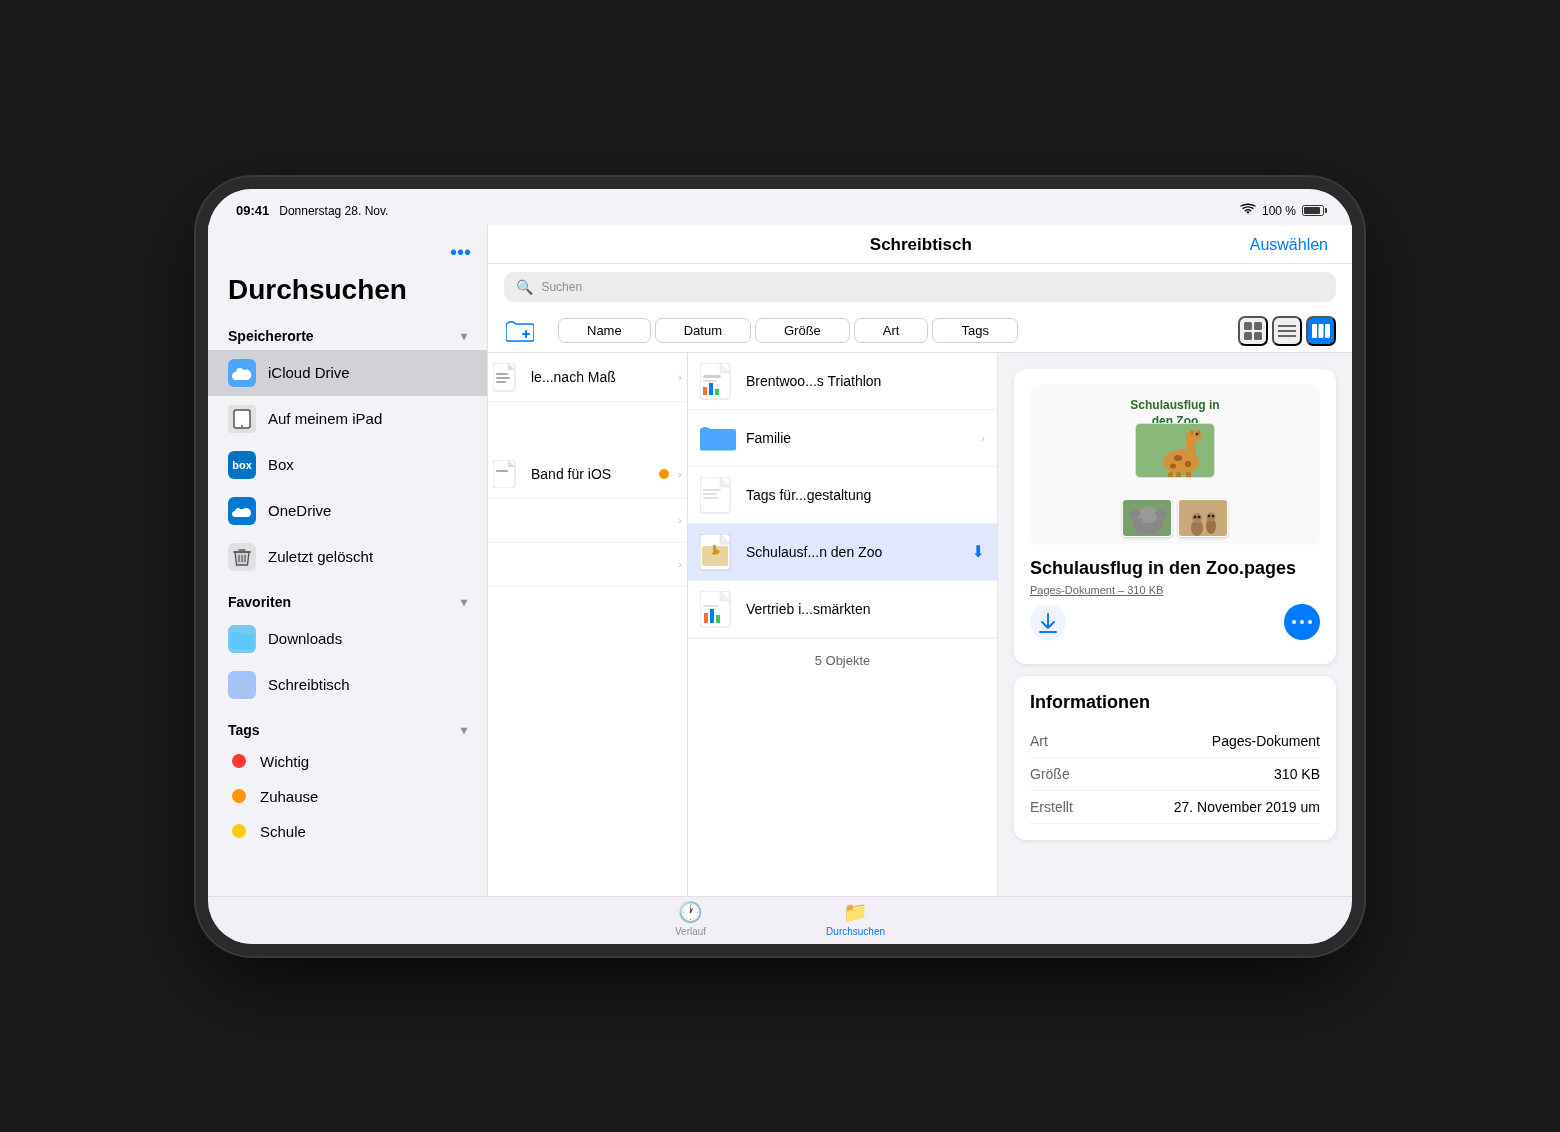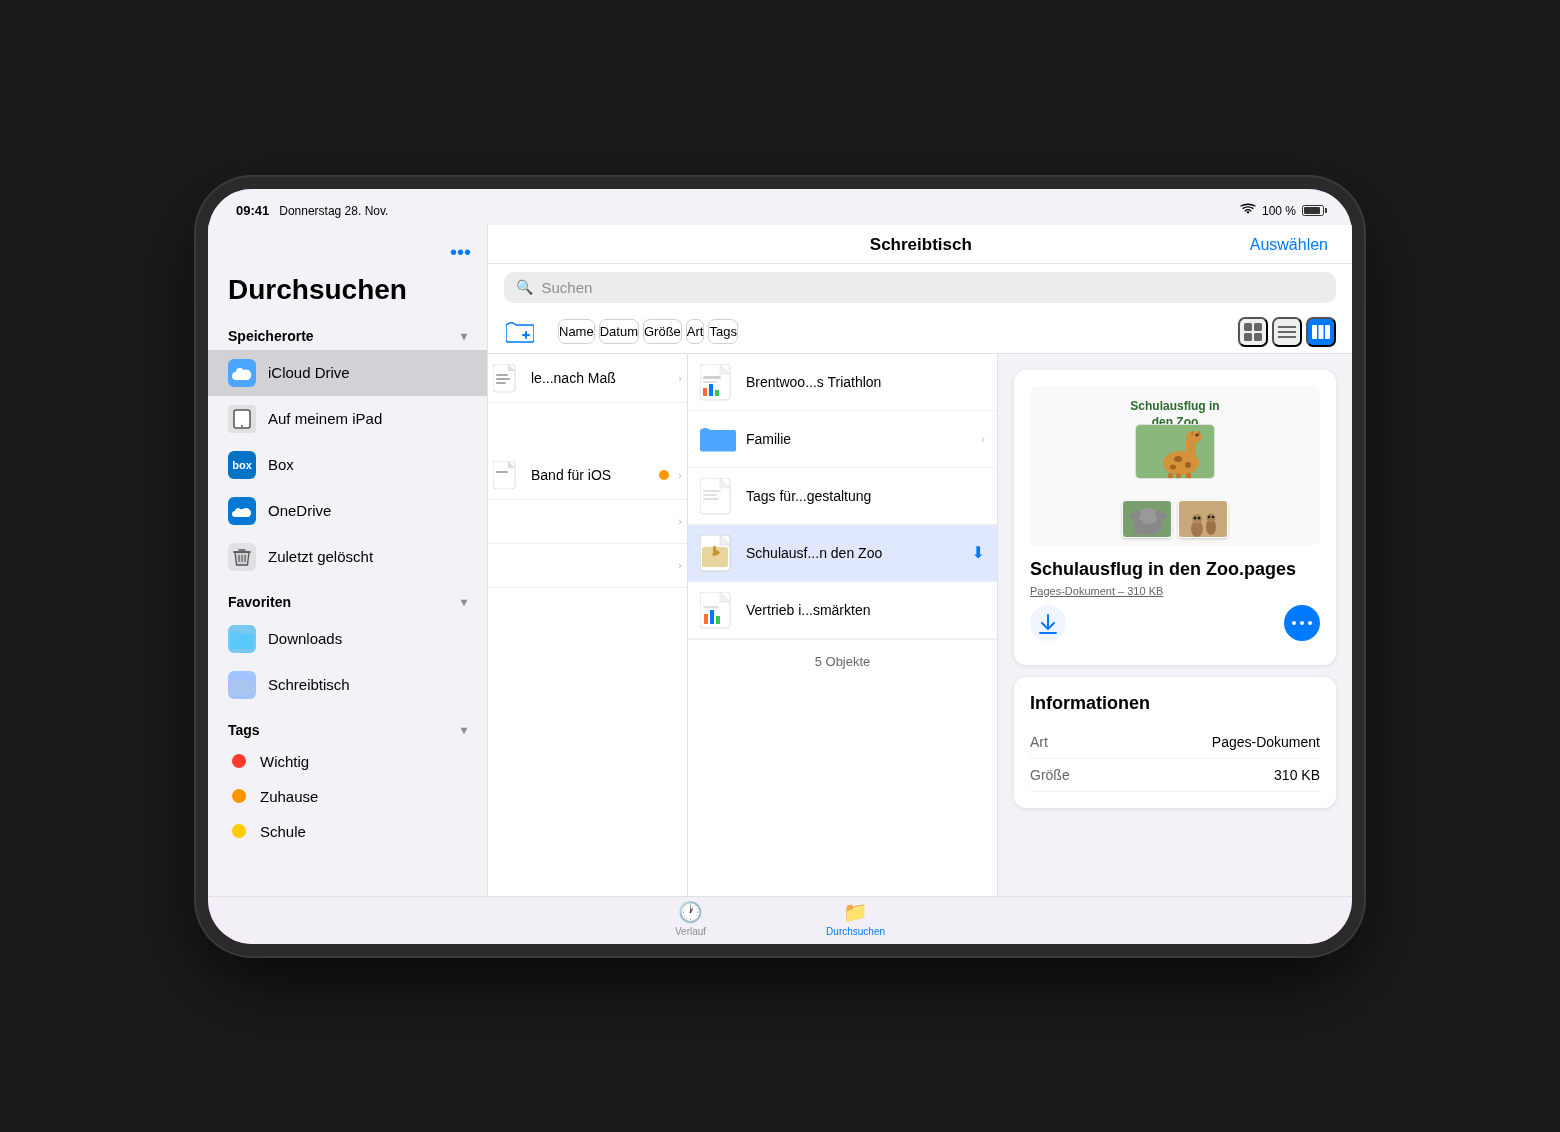--- a/index.html
+++ b/index.html
@@ -147,21 +147,21 @@
     }
     .search-bar {
       display: flex;
       align-items: center;
       background: #ececec;
       border-radius: 10px;
       padding: 7px 12px;
       gap: 8px;
     }
     .search-icon-glyph { color: #8e8e93; font-size: 14px; }
-    .search-placeholder { color: #8e8e93; font-size: 15px; }
+    .search-placeholder { color: #8e8e93; font-size: 12px; }
     
     .toolbar {
       display: flex;
       align-items: center;
       padding: 6px 16px;
       gap: 10px;
       background: #fff;
       border-bottom: 1px solid #e0e0e5;
     }
     .new-folder-btn {
@@ -170,21 +170,21 @@
       cursor: pointer;
       color: #007aff;
       font-size: 20px;
     }
     .sort-buttons {
       display: flex;
       gap: 4px;
       margin-left: 12px;
     }
     .sort-btn {
-      padding: 4px 0;
+      padding: 4px 28px;
       border: 1px solid #d0d0d0;
       border-radius: 7px;
       font-size: 13px;
       color: #000;
       background: #fff;
       cursor: pointer;
     }
     .view-buttons {
       display: flex;
       gap: 4px;
@@ -740,20 +740,24 @@
           <div class="info-section preview-card">
             <div class="info-title">Informationen</div>
             <div class="info-row">
               <span class="info-label">Art</span>
               <span class="info-value">Pages-Dokument</span>
             </div>
             <div class="info-row">
               <span class="info-label">Größe</span>
               <span class="info-value">310 KB</span>
             </div>
+            <div class="info-row">
+              <span class="info-label">Erstellt</span>
+              <span class="info-value">27. November 2019 um</span>
+            </div>
           </div>
         </div>
       </div>
     </div>
   </div>
 
   <div class="tab-bar">
     <div class="tab-item">
       <span class="tab-icon">🕐</span>
       <span class="tab-label">Verlauf</span>

